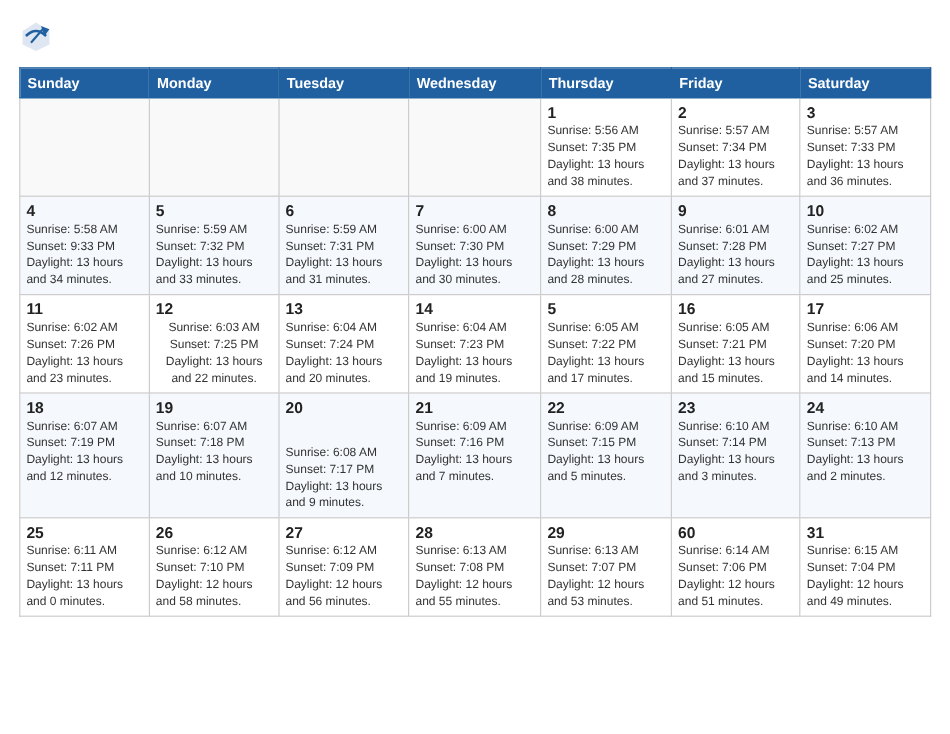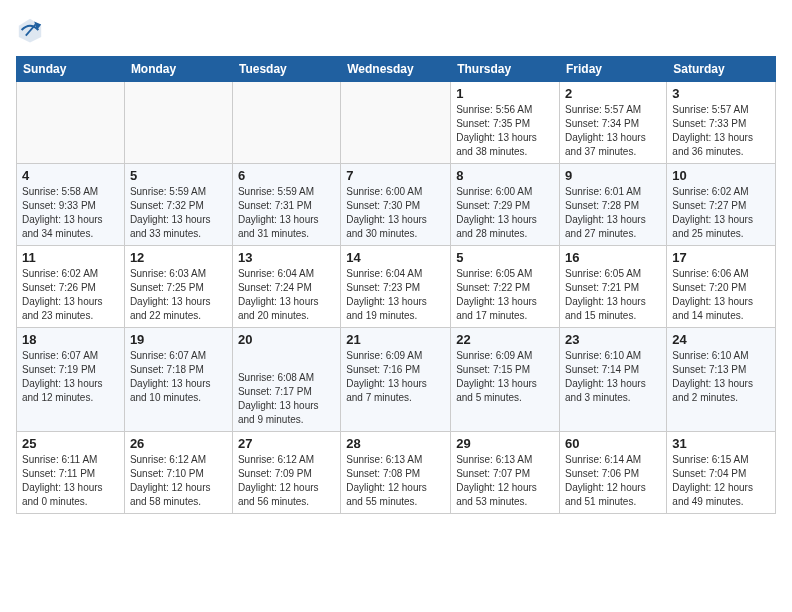--- a/index.html
+++ b/index.html
@@ -217,21 +217,21 @@
         <tr class="row-bg-white">
           <td>
             <div class="day-num">11</div>
             <div class="day-info" style="white-space: pre-line;">Sunrise: 6:02 AM
 Sunset: 7:26 PM
 Daylight: 13 hours
 and 23 minutes.</div>
           </td>
           <td>
             <div class="day-num">12</div>
-            <div class="day-info" style="white-space: pre-line;">Sunrise: 6:03 AM
+            <div class="day-info" style="white-space: pre-line; text-align: center;">Sunrise: 6:03 AM
 Sunset: 7:25 PM
 Daylight: 13 hours
 and 22 minutes.</div>
           </td>
           <td>
             <div class="day-num">13</div>
             <div class="day-info" style="white-space: pre-line;">Sunrise: 6:04 AM
 Sunset: 7:24 PM
 Daylight: 13 hours
 and 20 minutes.</div>

